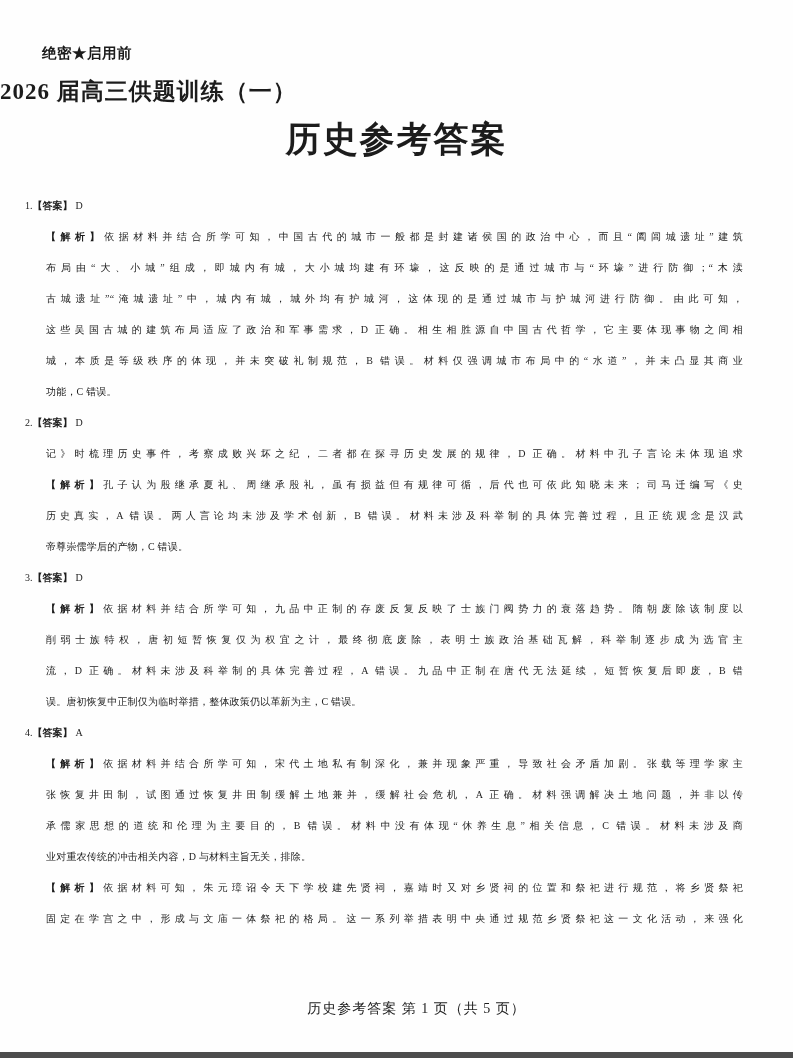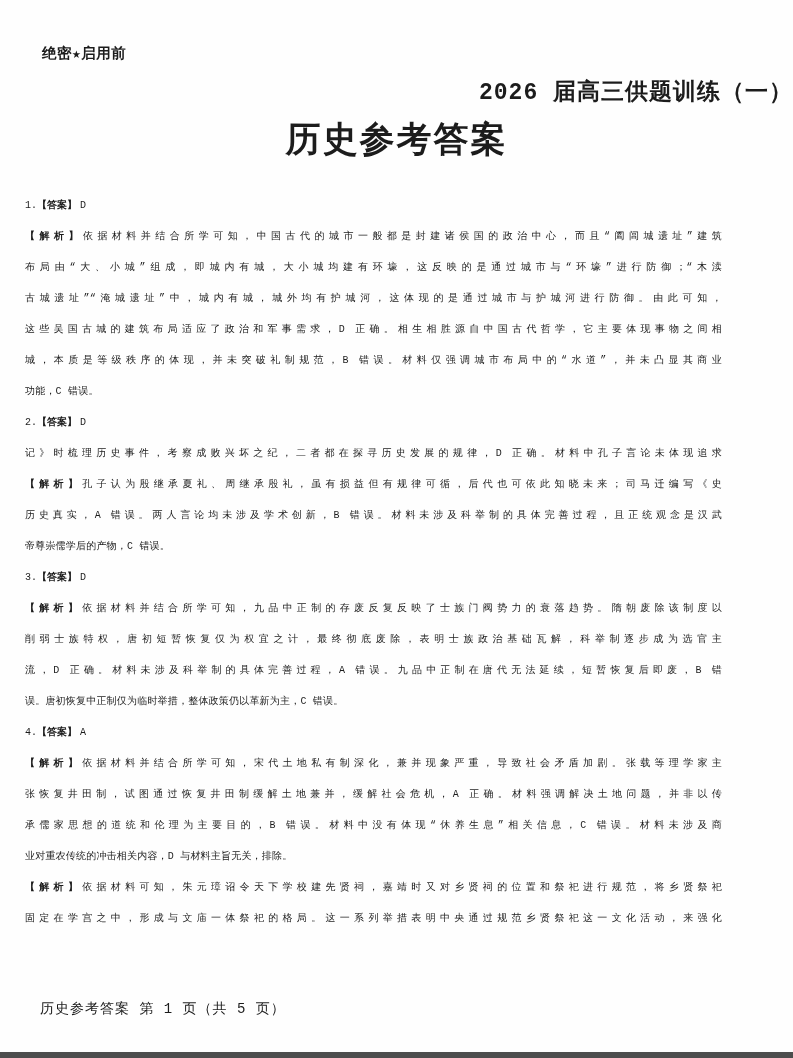--- a/index.html
+++ b/index.html
@@ -22,21 +22,21 @@
     top: 44px;
     font-size: 14.5px;
     font-weight: 700;
     letter-spacing: 0.5px;
   }
   .title-1 {
     position: absolute;
     left: 0;
     right: 0;
     top: 76px;
-    text-align: right;
+    text-align: left;
     font-size: 23px;
     font-weight: 700;
     letter-spacing: 1px;
   }
   .title-2 {
     position: absolute;
     left: 0;
     right: 0;
     top: 116px;
     text-align: center;
@@ -58,51 +58,52 @@
   }
   .lbl {
     font-weight: 700;
   }
   .ans-letter {
     margin-left: 3px;
   }
   .a-line {
     height: 31px;
     line-height: 31px;
+    margin-left: 21px;
     width: 697px;
     text-align: justify;
     text-align-last: justify;
     letter-spacing: 0.2px;
   }
   .a-line.short {
     text-align: left;
     text-align-last: left;
   }
   .footer {
     position: absolute;
     left: 0;
     right: 0;
     top: 1000px;
-    text-align: left;
+    text-align: center;
     font-size: 14px;
     letter-spacing: 1px;
     padding-left: 40px;
   }
   .bottom-bar {
     position: absolute;
     left: 0;
     bottom: 0;
     width: 100%;
     height: 6px;
   }
 </style>
 </head>
 <body>
 
-<div class="page" style="background: rgb(254, 254, 254); color: rgb(28, 28, 28); font-family: Liberation Mono, monospace;">
+<div class="page" style="background: rgb(254, 254, 254); color: rgb(28, 28, 28);">
 
   <div class="secret">绝密★启用前</div>
 
   <div class="title-1">2026 届高三供题训练（一）</div>
   <div class="title-2">历史参考答案</div>
 
   <div class="content">
 
     <div class="question">
       <div class="answer-line"><span>1.</span><span class="lbl">【答案】</span><span class="ans-letter">D</span></div>

